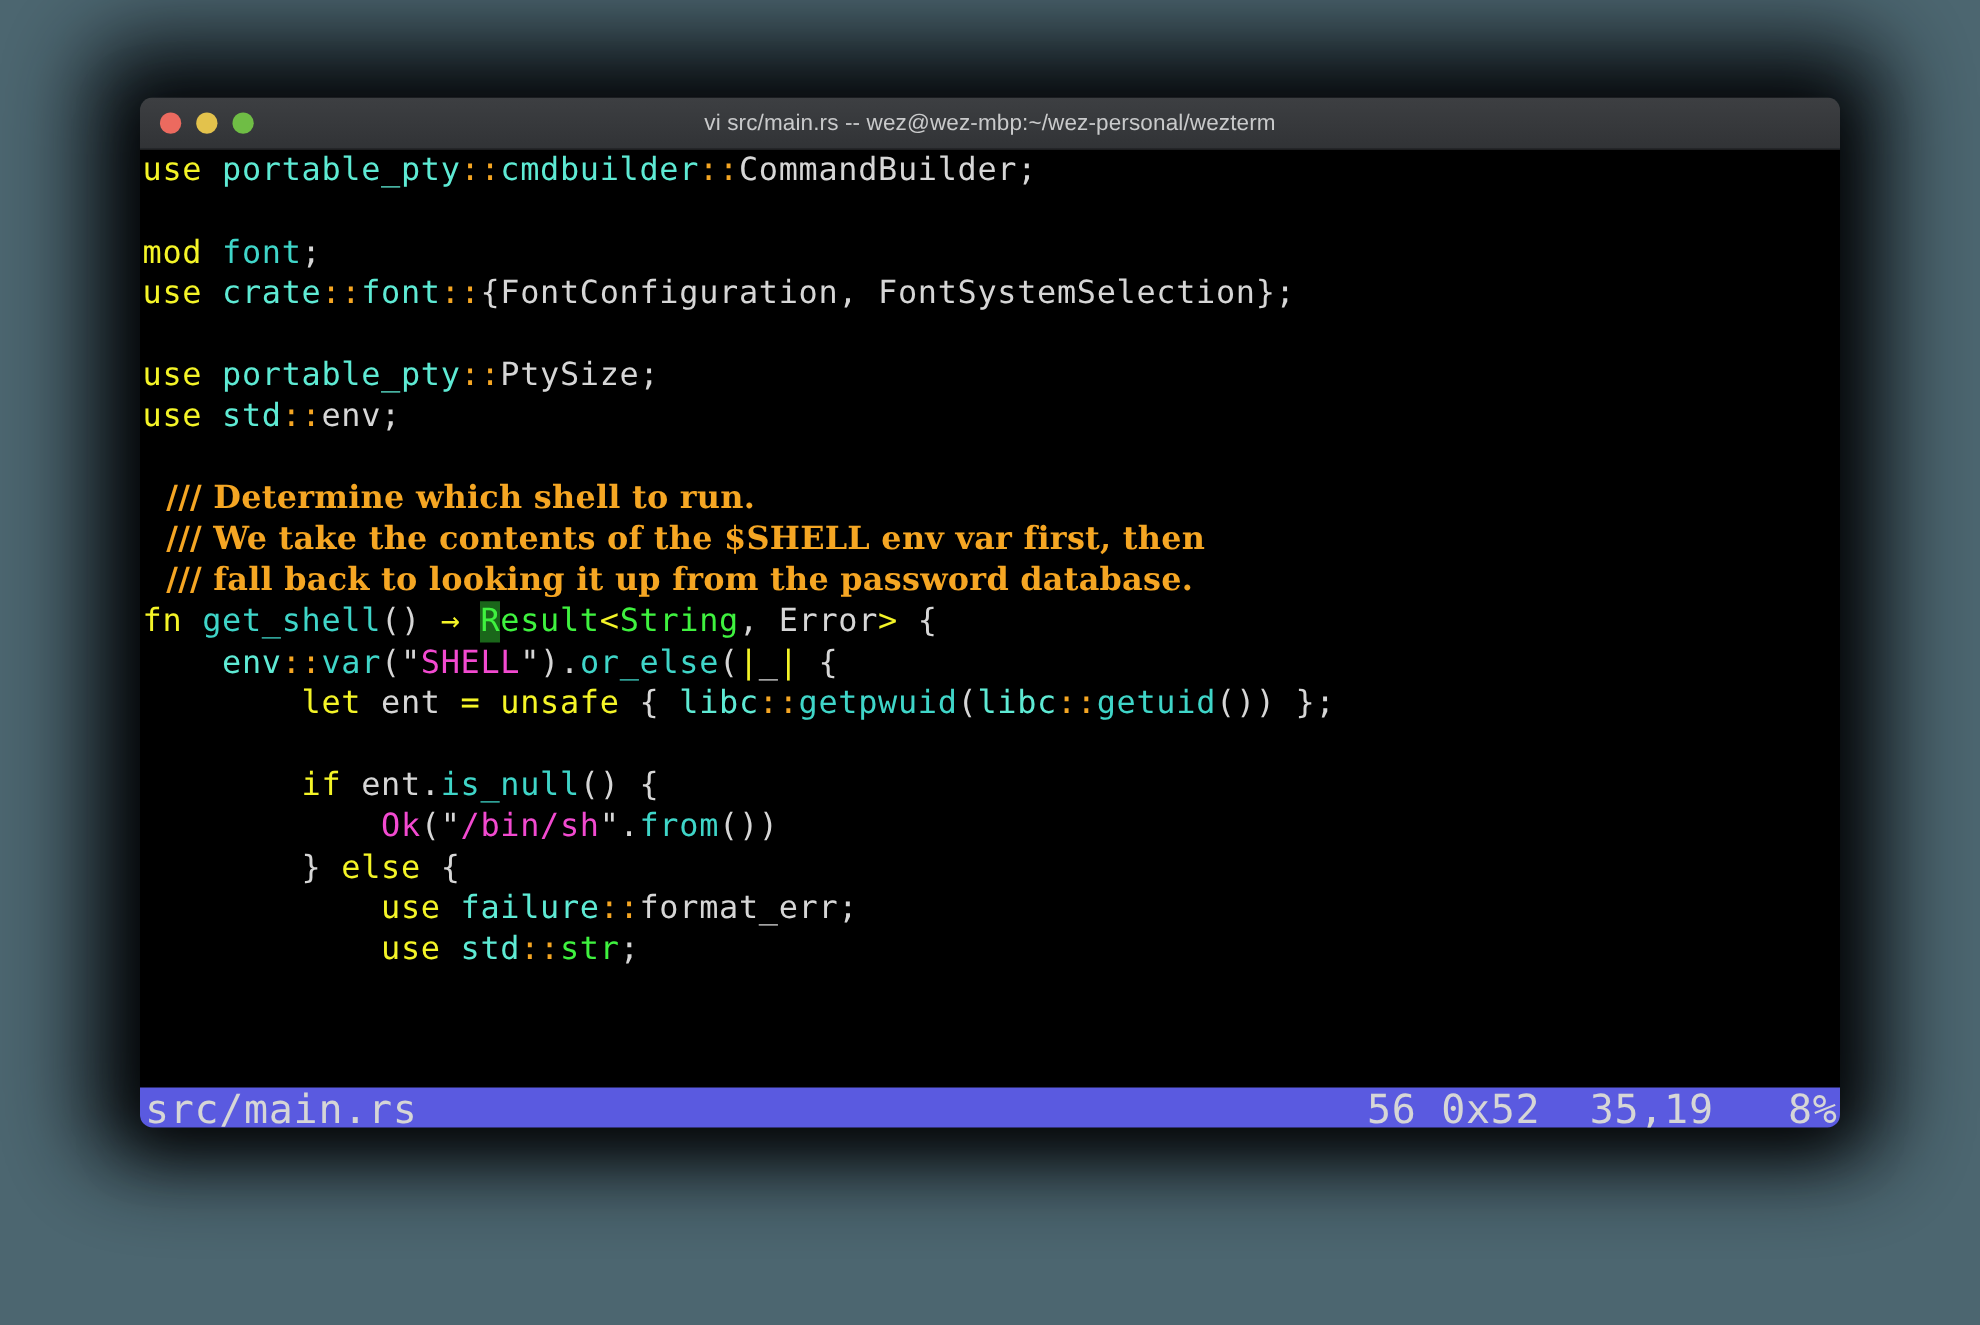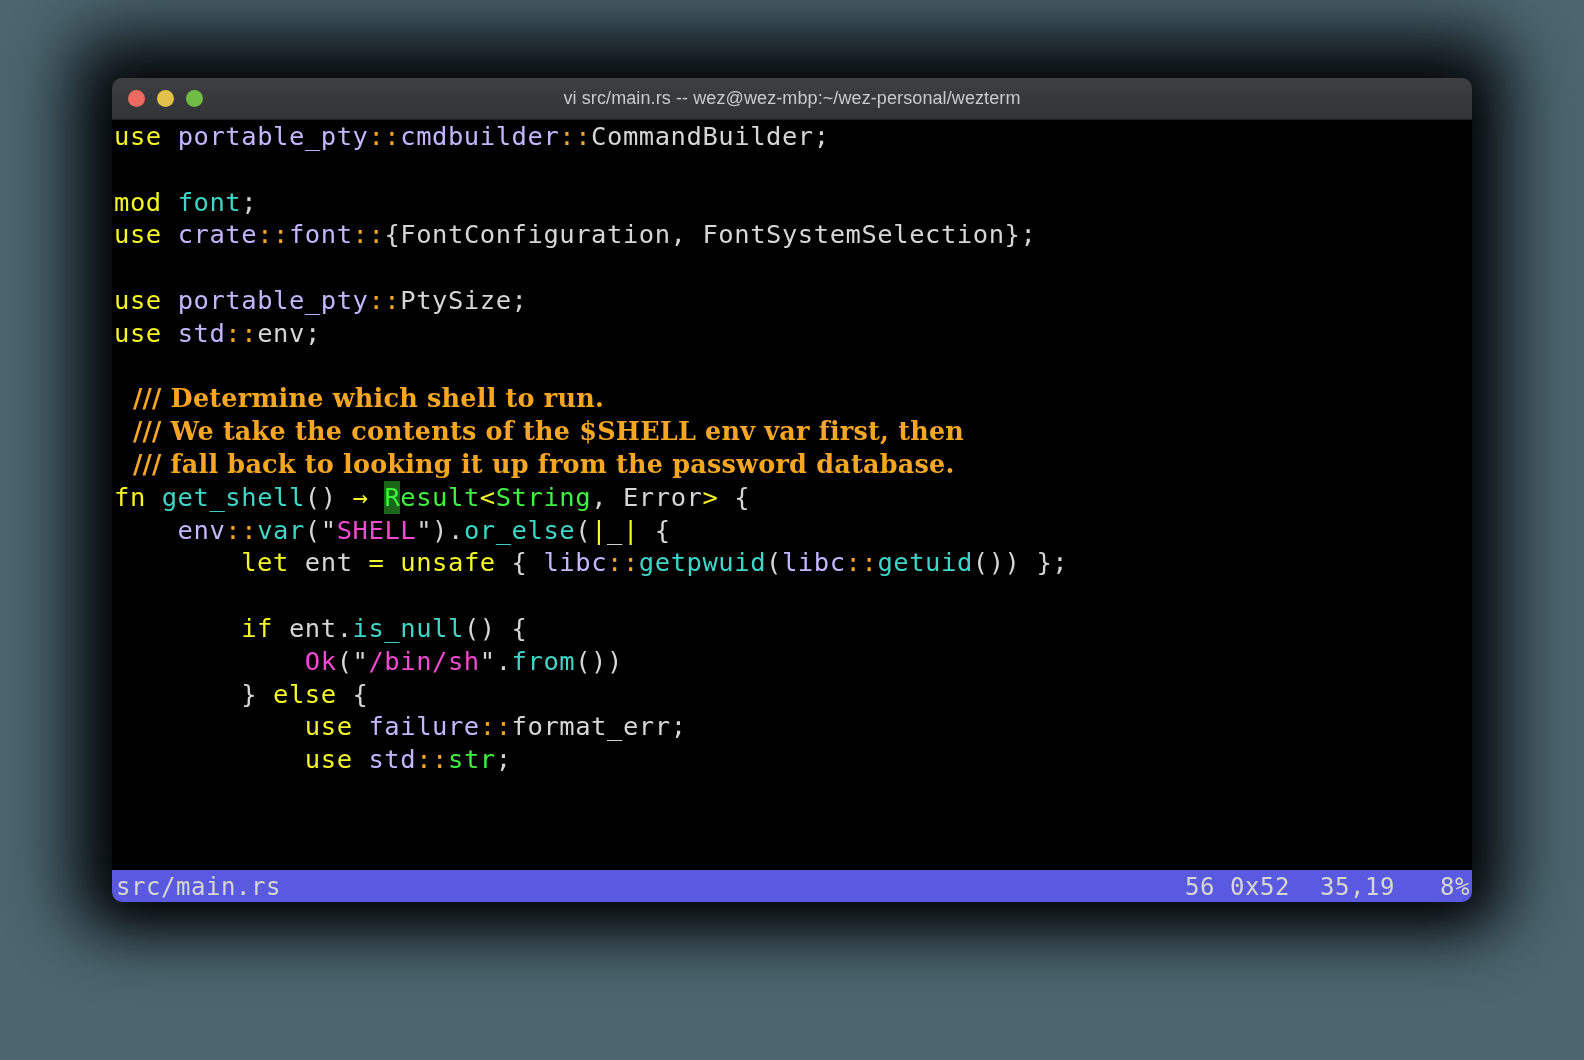--- a/index.html
+++ b/index.html
@@ -116,21 +116,21 @@
   }
   .line.comment {
     font-family: "DejaVu Serif", serif;
     font-weight: bold;
     letter-spacing: 0.2px;
     padding-left: 21px;
   }
 
   
   .kw   { color: #f4f427; }          
-  .mod  { color: #c4b5fd; }          
+  .mod  { color: #5eead4; }          
   .sep  { color: #f5a623; }          
   .type { color: #d6d6d6; }          
   .fnm  { color: #3fd5c8; }          
   .grn  { color: #3ff23f; }          
   .mag  { color: #f24ad0; }          
   .pun  { color: #d6d6d6; }          
   .cmt  { color: #f5a623; }          
   .attr { color: #7b7bf0; }          
 
   .cursor {
@@ -144,21 +144,21 @@
     position: absolute;
     left: 0;
     bottom: 0;
     width: 1360px;
     height: 33px;
     background: #5a5ae0;
     display: flex;
     align-items: center;
     justify-content: space-between;
     font-family: "DejaVu Sans Mono", monospace;
-    font-size: 24px;
+    font-size: 32px;
     color: #d6d6d6;
     letter-spacing: 0.55px;
     padding: 0 2px 0 2px;
     box-sizing: border-box;
     white-space: pre;
     gap: 40px;
   }
   #status-left { padding-left: 2px; }
   #status-right { padding-right: 0px; }
 </style>

